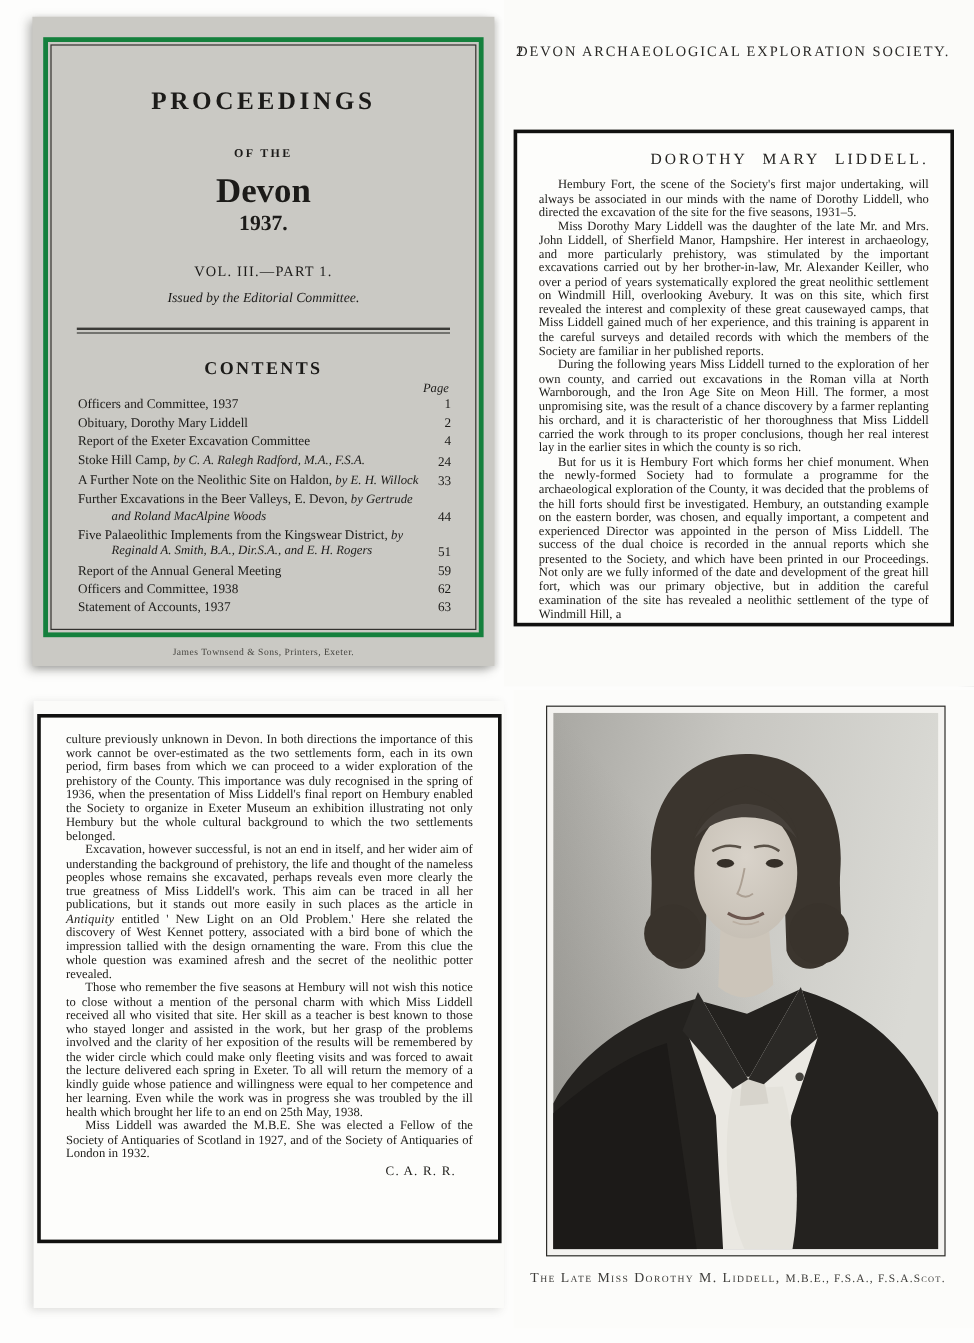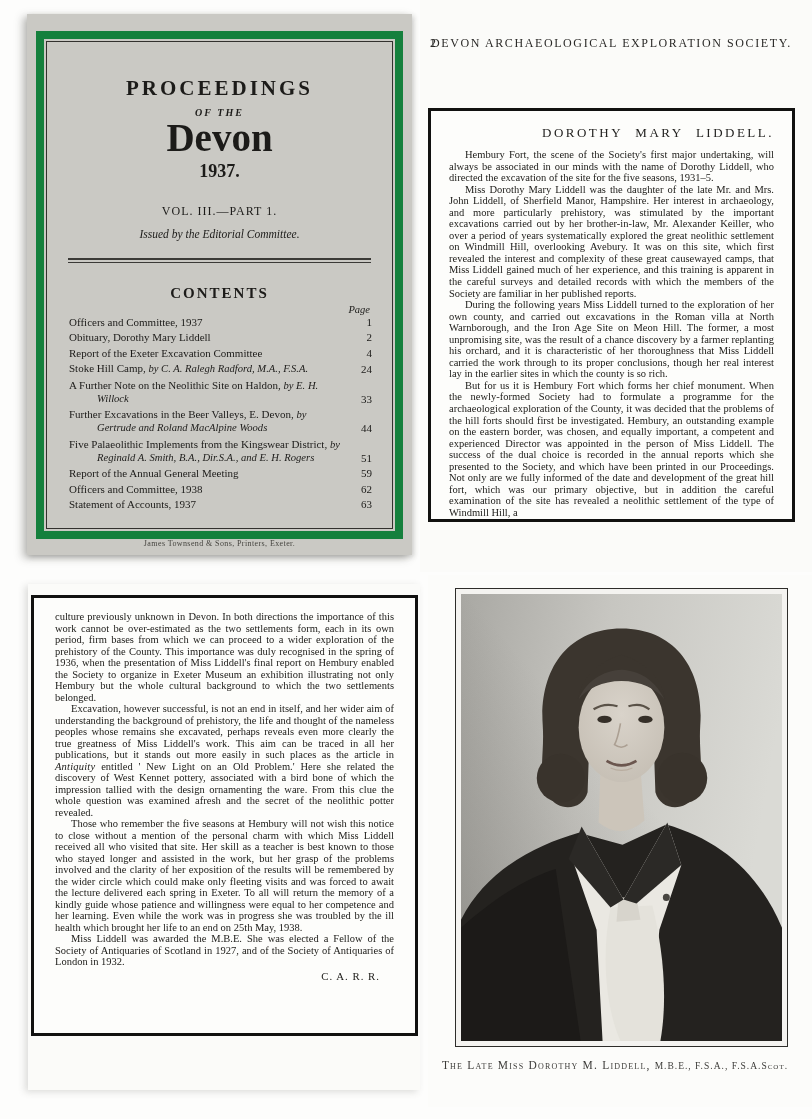--- a/index.html
+++ b/index.html
@@ -16,29 +16,29 @@
     pointer-events:none;
   }
   
   .cover{
     position:absolute;left:27px;top:14px;width:385px;height:541px;
     background:#cac9c4;
     box-shadow:-4px 3px 8px rgba(60,60,55,0.35), 2px 2px 5px rgba(60,60,55,0.2);
   }
   .cover-frame{
     position:absolute;left:9px;right:9px;top:17px;height:492px;
-    border:8px solid #15803d;
+    border:4px solid #15803d;
   }
   .cover-frame-inner{
     position:absolute;inset:2px;border:1px solid #32312e;
     text-align:center;
   }
   .cv-title{margin-top:34px;font-size:21px;font-weight:bold;letter-spacing:3px;}
-  .cv-ofthe{margin-top:6px;font-size:10px;font-weight:bold;letter-spacing:2px;font-style:italic;}
-  .cv-devon{font-size:39px;font-weight:bold;line-height:1.05;}
+  .cv-ofthe{margin-top:26px;font-size:10px;font-weight:bold;letter-spacing:2px;}
+  .cv-devon{margin-top:10px;font-size:29px;font-weight:bold;line-height:1.05;}
   .cv-society{font-size:25px;font-weight:bold;white-space:nowrap;
     display:inline-block;transform:scaleX(0.84);transform-origin:50% 50%;line-height:1.25;}
   .cv-year{font-size:18px;font-weight:bold;margin-top:2px;}
   .cv-vol{margin-top:22px;font-size:12px;letter-spacing:1px;}
   .cv-issued{margin-top:9px;font-size:11.5px;font-style:italic;}
   .cv-rule{margin:18px auto 0 auto;width:88%;height:2px;
     border-top:2px solid #3b3a37;border-bottom:1px solid #3b3a37;}
   .cv-contents-head{margin-top:22px;font-size:15px;font-weight:bold;letter-spacing:2px;}
   .toc-wrap{margin:2px 20px 0 22px;text-align:left;font-size:11px;}
   .toc-pagecol{ text-align:right;font-style:italic;font-size:10.5px;margin:0 2px 1px 0;}

